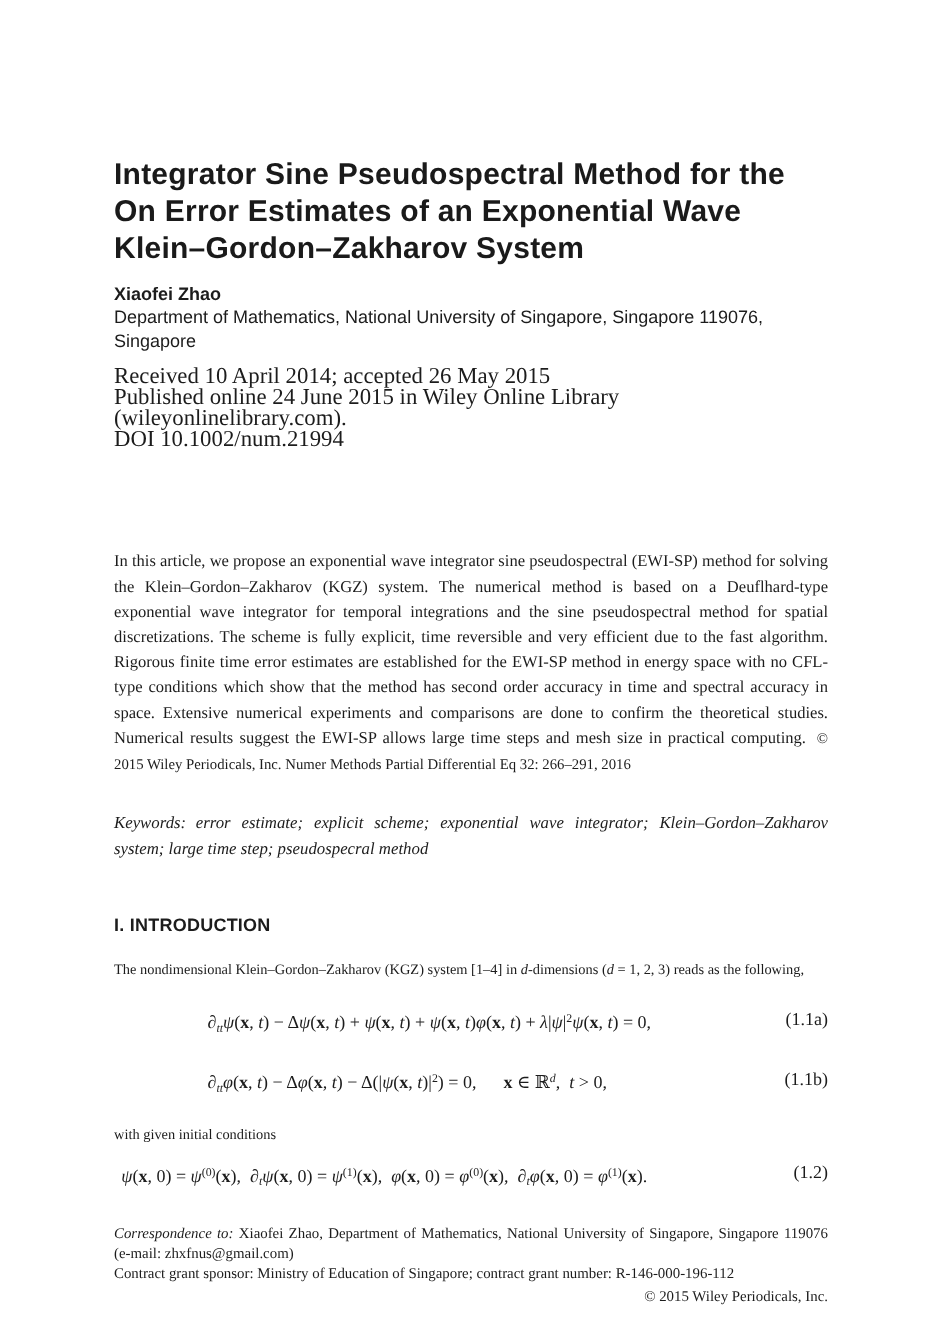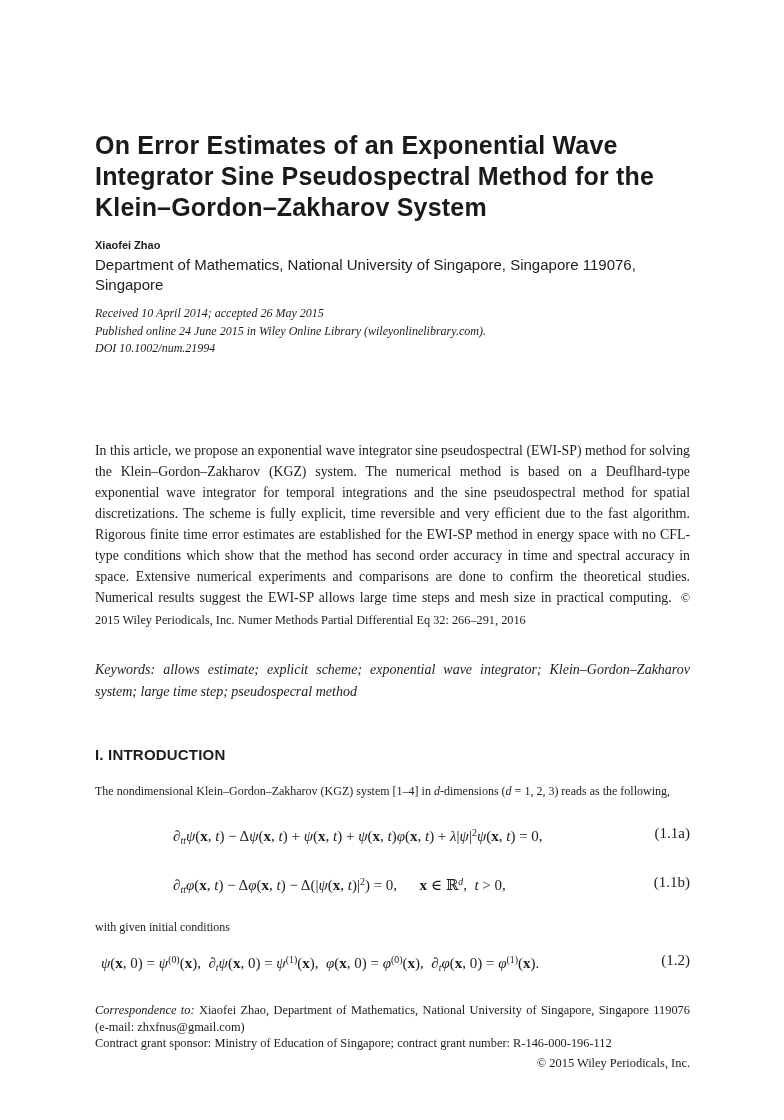--- a/index.html
+++ b/index.html
@@ -27,34 +27,33 @@
     font-weight: 700;
     font-size: 25px;
     line-height: 31px;
     letter-spacing: 0.2px;
     color: #1a1a1a;
   }
   .author {
     margin-top: 13px;
     font-family: "Liberation Sans", "DejaVu Sans", sans-serif;
     font-weight: 700;
-    font-size: 11px;
+    font-size: 15px;
     line-height: 19px;
   }
   .affiliation {
     font-family: "Liberation Sans", "DejaVu Sans", sans-serif;
     font-size: 15px;
     line-height: 20px;
     max-width: 560px;
   }
   .history {
     margin-top: 10px;
     font-family: "Liberation Serif", "DejaVu Serif", serif;
-    font-style: italic;
-    font-size: 12px;
+    font-size: 19px;
     line-height: 17.5px;
   }
   .abstract {
     margin-top: 82px;
     font-family: "Liberation Serif", "DejaVu Serif", serif;
     font-size: 13.8px;
     line-height: 21px;
     text-align: justify;
   }
   .abstract .abstract-copy {
@@ -118,40 +117,40 @@
   .rt-b   { font-weight: 700; }
   .rt-sub { font-size: 0.66em; vertical-align: -0.3em; }
   .rt-sup { font-size: 0.66em; vertical-align: 0.5em; }
 </style>
 </head>
 <body>
 
 <div class="page">
 
   <div class="title">
+    <div>Integrator Sine Pseudospectral Method for the</div>
     <div>On Error Estimates of an Exponential Wave</div>
-    <div>Integrator Sine Pseudospectral Method for the</div>
     <div>Klein–Gordon–Zakharov System</div>
   </div>
 
   <div class="author">Xiaofei Zhao</div>
   <div class="affiliation">Department of Mathematics, National University of Singapore, Singapore 119076, Singapore</div>
 
   <div class="history">
     <div>Received 10 April 2014; accepted 26 May 2015</div>
     <div>Published online 24 June 2015 in Wiley Online Library (wileyonlinelibrary.com).</div>
     <div>DOI 10.1002/num.21994</div>
   </div>
 
   <div class="abstract">
     <span>In this article, we propose an exponential wave integrator sine pseudospectral (EWI-SP) method for solving the Klein–Gordon–Zakharov (KGZ) system. The numerical method is based on a Deuflhard-type exponential wave integrator for temporal integrations and the sine pseudospectral method for spatial discretizations. The scheme is fully explicit, time reversible and very efficient due to the fast algorithm. Rigorous finite time error estimates are established for the EWI-SP method in energy space with no CFL-type conditions which show that the method has second order accuracy in time and spectral accuracy in space. Extensive numerical experiments and comparisons are done to confirm the theoretical studies. Numerical results suggest the EWI-SP allows large time steps and mesh size in practical computing.</span><span class="abstract-copy">© 2015 Wiley Periodicals, Inc. Numer Methods Partial Differential Eq 32: 266–291, 2016</span>
   </div>
 
   <div class="keywords">
-    <span class="kw-label">Keywords:</span><span>allows estimate; explicit scheme; exponential wave integrator; Klein–Gordon–Zakharov system; large time step; pseudospecral method</span>
+    <span class="kw-label">Keywords:</span><span>error estimate; explicit scheme; exponential wave integrator; Klein–Gordon–Zakharov system; large time step; pseudospecral method</span>
   </div>
 
   <div class="section-heading">I.  INTRODUCTION</div>
 
   <div class="body-par"><span>The nondimensional Klein–Gordon–Zakharov (KGZ) system [1–4] in </span><span class="rt-it">d</span><span>-dimensions (</span><span class="rt-it">d</span><span> = 1, 2, 3) reads as the following,</span></div>
 
   <div class="eq-row eq-row-1">
     <span class="eq-body-indent"><span class="rt-it">∂</span><span class="rt-sub rt-it">tt</span><span class="rt-it">ψ</span><span>(</span><span class="rt-b">x</span><span>, </span><span class="rt-it">t</span><span>) − Δ</span><span class="rt-it">ψ</span><span>(</span><span class="rt-b">x</span><span>, </span><span class="rt-it">t</span><span>) + </span><span class="rt-it">ψ</span><span>(</span><span class="rt-b">x</span><span>, </span><span class="rt-it">t</span><span>) + </span><span class="rt-it">ψ</span><span>(</span><span class="rt-b">x</span><span>, </span><span class="rt-it">t</span><span>)</span><span class="rt-it">φ</span><span>(</span><span class="rt-b">x</span><span>, </span><span class="rt-it">t</span><span>) + </span><span class="rt-it">λ</span><span>|</span><span class="rt-it">ψ</span><span>|</span><span class="rt-sup">2</span><span class="rt-it">ψ</span><span>(</span><span class="rt-b">x</span><span>, </span><span class="rt-it">t</span><span>) = 0,</span></span>
     <span class="eq-num">(1.1a)</span>
   </div>

